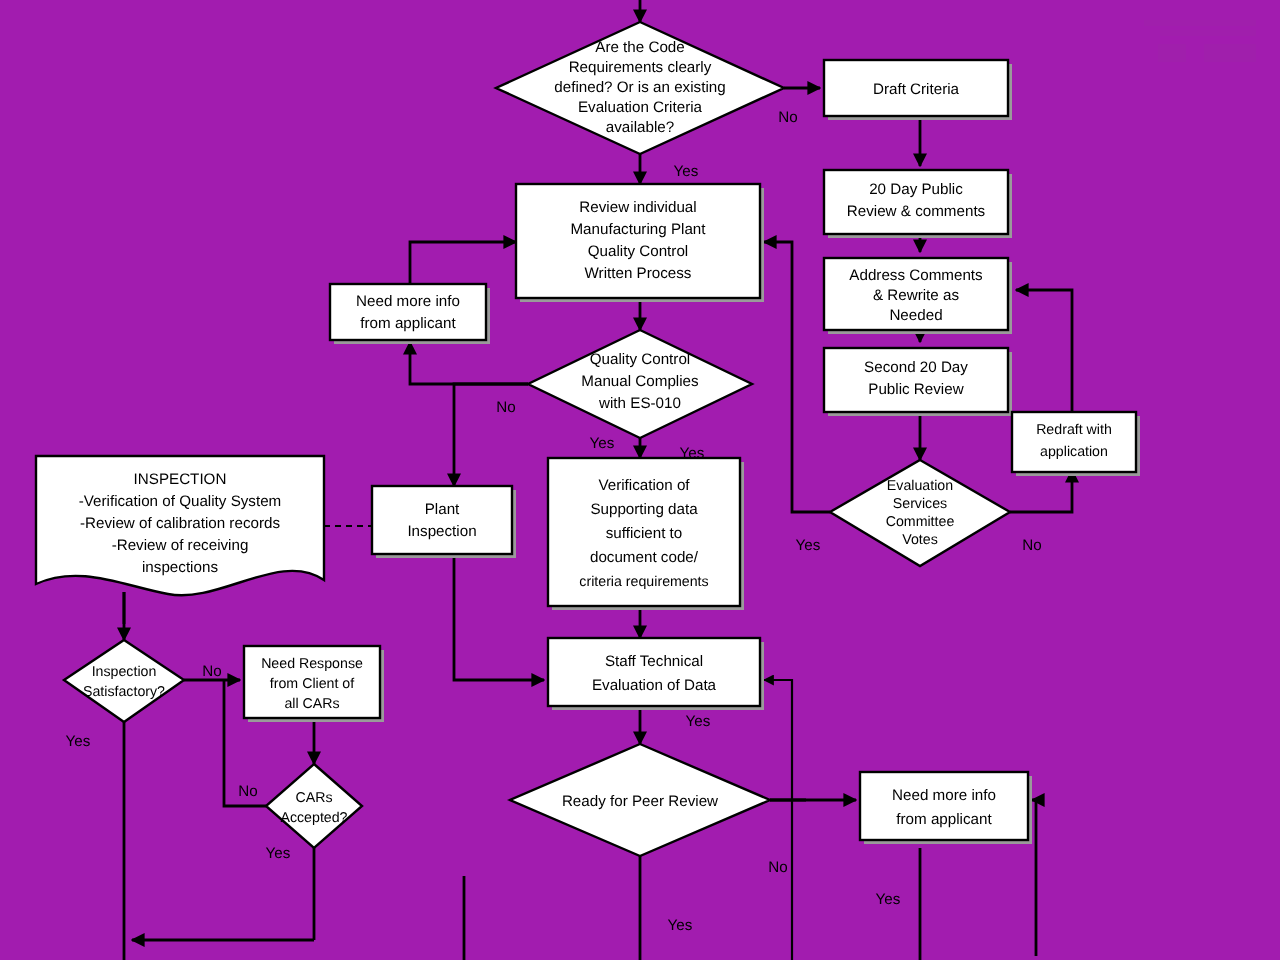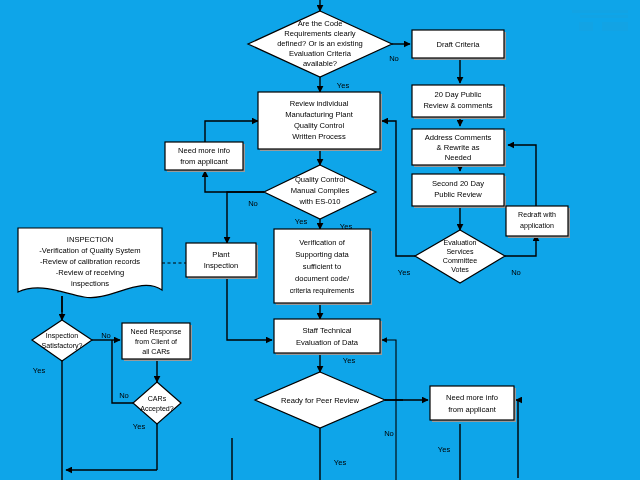--- a/index.html
+++ b/index.html
@@ -11,21 +11,21 @@
   body {
     width: 640px;
     height: 480px;
     overflow: hidden;
     font-family: "Liberation Sans", sans-serif;
   }
   #flow-root {
     position: relative;
     width: 640px;
     height: 480px;
-    background: #0ea5e9;
+    background: #a21caf;
   }
   svg.flow-canvas {
     display: block;
     width: 640px;
     height: 480px;
   }
   .node-shape {
     fill: #ffffff;
     stroke: #000000;
     stroke-width: 1.2;

